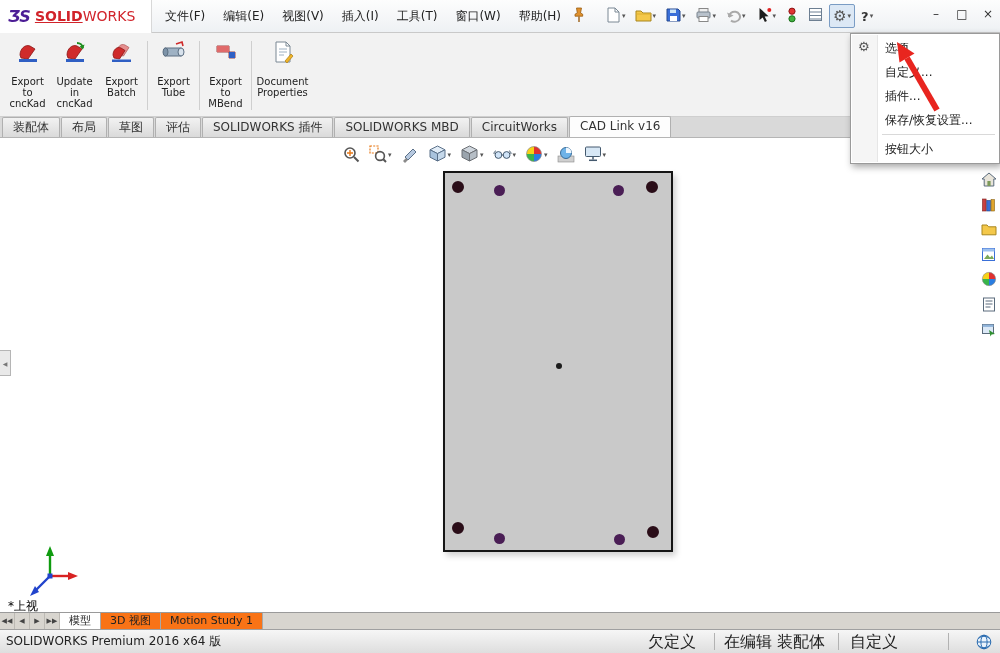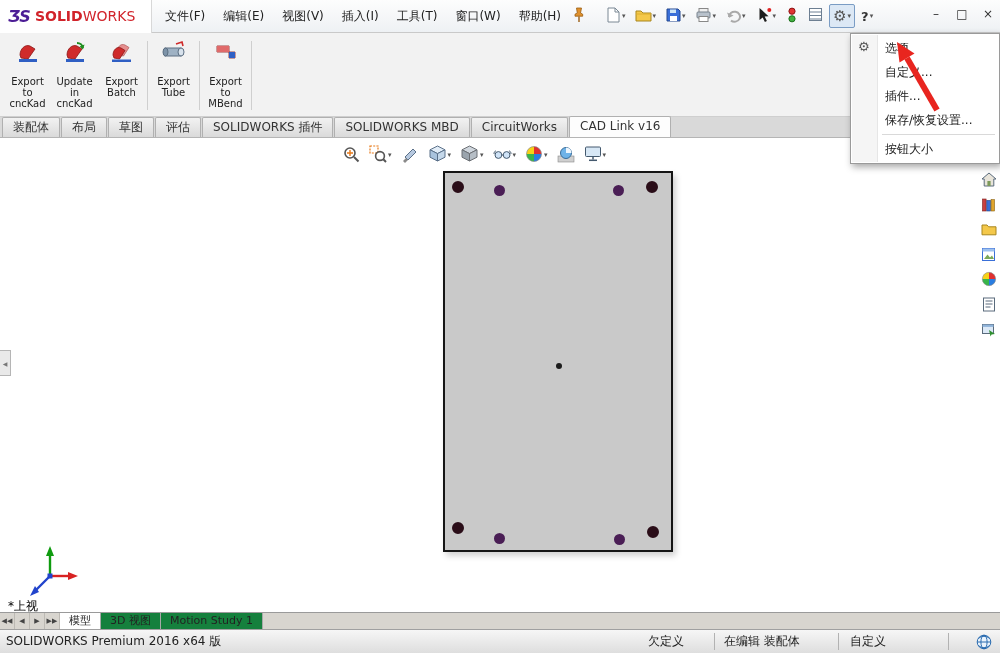--- a/index.html
+++ b/index.html
@@ -8,21 +8,21 @@
   .app { position:relative; width:1000px; height:653px; background:#fff; overflow:hidden; }
 
   
   .titlebar { position:absolute; top:0; left:0; right:0; height:33px;
     background:linear-gradient(#fdfdfd,#eef1f4); border-bottom:1px solid #c9c9c9;
     display:flex; align-items:center; }
   .logo { width:152px; height:33px; display:flex; align-items:center; gap:5px;
     padding-left:8px; border-right:1px solid #d8d8d8; background:#fff; }
   .ds-mark { color:#4c1d95; font-weight:bold; font-style:italic; font-size:16px; letter-spacing:-1px; }
   .brand { color:#d1232a; font-size:14px; letter-spacing:0; white-space:nowrap; }
-  .brand b { font-weight:bold; }
+  .brand b { font-weight:bold;text-decoration:underline; }
   .menubar { display:flex; align-items:center; height:33px; margin-left:4px; }
   .menu-item { padding:12px 9px; line-height:33px; font-size:12px; color:#222; cursor:default; }
   .pinbtn { margin-left:2px; display:flex; align-items:center; }
   .tb-icons { display:flex; align-items:center; gap:3px; margin-left:16px; }
   .tbtn { height:24px; display:flex; align-items:center; padding:0 3px; border-radius:2px; }
   .caret { font-size:7px; color:#555; margin-left:1px; }
   .tbtn.pressed { border:1px solid #7a9cc4; background:#dce8f5; }
   .gear-glyph { font-size:15px; color:#555; line-height:1; }
   .help-q { font-weight:bold; font-size:13px; color:#333; }
   .win-controls { position:absolute; right:2px; top:6px; display:flex; gap:6px; }
@@ -65,28 +65,28 @@
 
   .triad { position:absolute; left:12px; top:406px; }
   .viewlabel { position:absolute; left:8px; top:460px; font-size:12px; color:#000; }
 
   
   .sheetbar { position:absolute; top:612px; left:0; right:0; height:17px; background:#d8d5cf;
     border-top:1px solid #9a9a9a; display:flex; align-items:stretch; }
   .snav { width:15px; display:flex; align-items:center; justify-content:center; font-size:7px;
     color:#444; border-right:1px solid #bdbab4; }
   .stab { padding:0 9px; line-height:16px; font-size:11px; color:#222; border-right:1px solid #a8a8a8;
-    background:#15803d; white-space:nowrap; }
+    background:#f97316; white-space:nowrap; }
   .stab.active { background:#fff; }
 
   
   .statusbar { position:absolute; top:629px; left:0; right:0; height:24px;
     background:linear-gradient(#f6f6f6,#dedede); border-top:1px solid #a0a0a0; }
   .sb-left { position:absolute; left:6px; top:0; line-height:23px; font-size:12px; color:#222; }
-  .sb-item { position:absolute; top:0; line-height:23px; font-size:12px; color:#222; white-space:nowrap; }
+  .sb-item { position:absolute; top:0; line-height:23px; font-size:16px; color:#222; white-space:nowrap; }
   .sbsep { position:absolute; top:3px; height:17px; width:1px; background:#b2b2b2; }
   .sb-globe { position:absolute; right:8px; top:4px; }
 
   
   .optmenu { position:absolute; top:33px; right:0; width:150px; background:#fff;
     border:1px solid #9a9a9a; box-shadow:2px 3px 7px rgba(0,0,0,.35); z-index:40; padding:2px 1px; }
   .optmenu .gutter { position:absolute; left:1px; top:1px; bottom:1px; width:26px;
     background:#f5f5f5; border-right:1px solid #e6e6e6; }
   .mi { position:relative; height:24px; display:flex; align-items:center; padding-left:33px;
     font-size:12px; color:#222; }
@@ -245,20 +245,32 @@
       <span><svg width="26" height="24" viewBox="0 0 24 24">
             <path d="M3 6 L15 6 L15 12 L21 12 L21 18 L15 18 L15 12 L3 12 Z" fill="#cf2b2b" stroke="#8c1616" stroke-width="0.8"></path>
             <path d="M3 6 L15 6 L15 12 L3 12 Z" fill="#e06a6a"></path>
             <path d="M15 12 L21 12 L21 18 L15 18 Z" fill="#2f5fc4"></path>
           </svg></span>
       <span class="lbl">Export
 to
 MBend</span>
     </div>
     <div class="rsep"></div>
+    <div class="rbtn wide">
+      <span><svg width="26" height="24" viewBox="0 0 24 24">
+            <path d="M5 2 h10 l4 4 v16 H5 Z" fill="#fff" stroke="#7a8894"></path>
+            <path d="M15 2 v4 h4" fill="none" stroke="#7a8894"></path>
+            <line x1="8" y1="9" x2="16" y2="9" stroke="#9db0c2"></line>
+            <line x1="8" y1="12" x2="16" y2="12" stroke="#9db0c2"></line>
+            <line x1="8" y1="15" x2="13" y2="15" stroke="#9db0c2"></line>
+            <path d="M14 21 L20 14 L22 16 L16 23 Z" fill="#f0b429" stroke="#a87b12" stroke-width="0.7"></path>
+          </svg></span>
+      <span class="lbl">Document
+Properties</span>
+    </div>
   </div>
 
   <div class="cmtabs">
     <div class="cmtab">装配体</div>
     <div class="cmtab">布局</div>
     <div class="cmtab">草图</div>
     <div class="cmtab">评估</div>
     <div class="cmtab">SOLIDWORKS 插件</div>
     <div class="cmtab">SOLIDWORKS MBD</div>
     <div class="cmtab">CircuitWorks</div>

